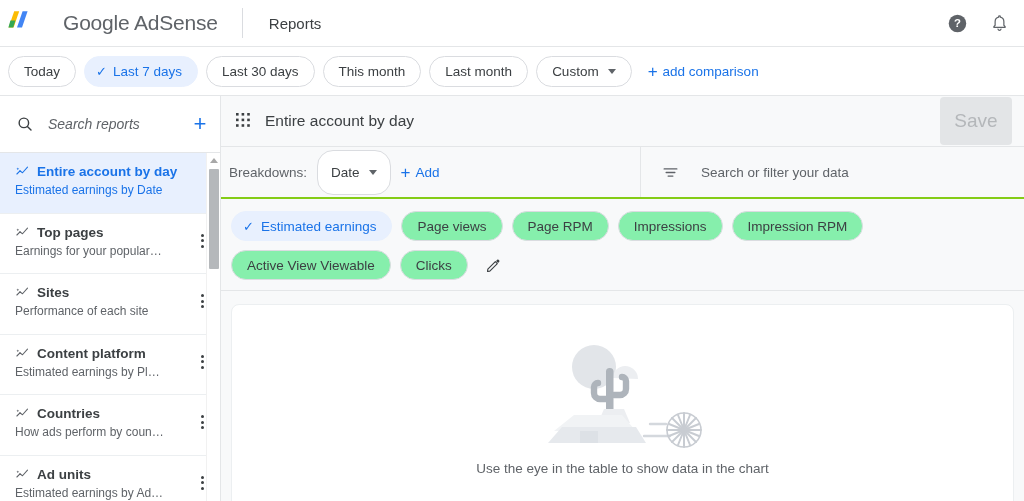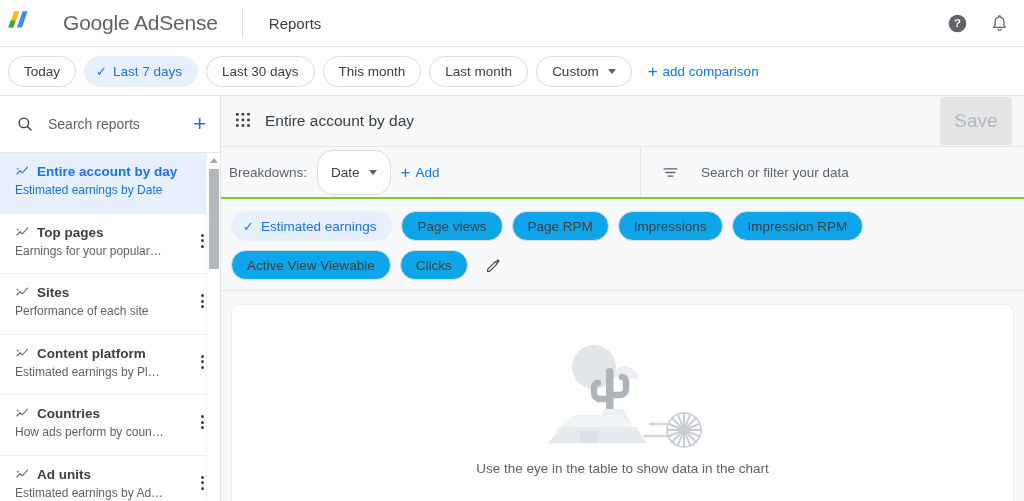--- a/index.html
+++ b/index.html
@@ -110,20 +110,21 @@
     background: #fff;
     border-right: 1px solid #e4e6e8;
     overflow: hidden;
   }
   .search-reports {
     height: 57px;
     display: flex; align-items: center;
     padding: 0 14px 0 16px;
     border-bottom: 1px solid #e4e6e8;
     gap: 14px;
+    font-style: italic;
   }
   .search-reports .sr-label {
     font-size: 14px; color: #5f6368;
     flex: 1;
   }
   .sr-plus { font-size: 22px; color: #1a73e8; line-height: 1; cursor: pointer; }
 
   .report-list {
     position: relative;
     height: 348px;
@@ -262,21 +263,21 @@
     background: #f8f9fa;
     padding: 12px 10px 10px 10px;
     display: flex; flex-wrap: wrap;
     gap: 9px 9px;
     border-bottom: 1px solid #e4e6e8;
   }
   .mchip {
     height: 30px;
     border: 1px solid #dadce0;
     border-radius: 16px;
-    background: #0ea5e9;
+    background: #86efac;
     color: #3c4043;
     font-size: 13.5px;
     display: flex; align-items: center;
     padding: 0 15px;
     white-space: nowrap;
     cursor: pointer;
   }
   .mchip.sel {
     background: #e8f0fe;
     border-color: #e8f0fe;

